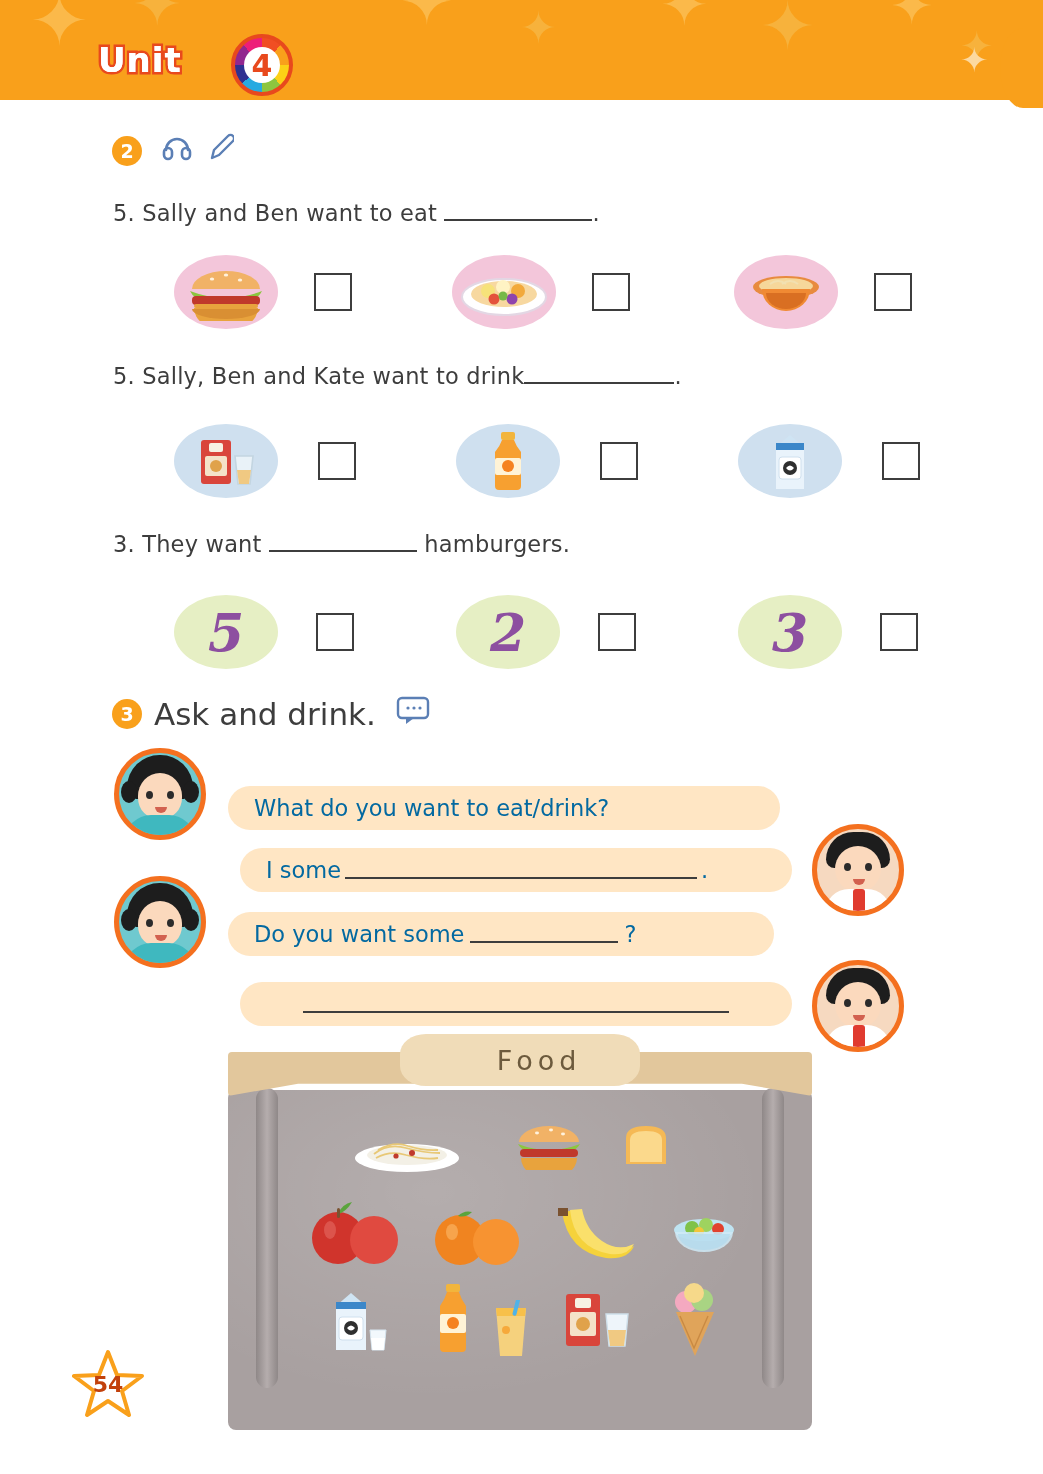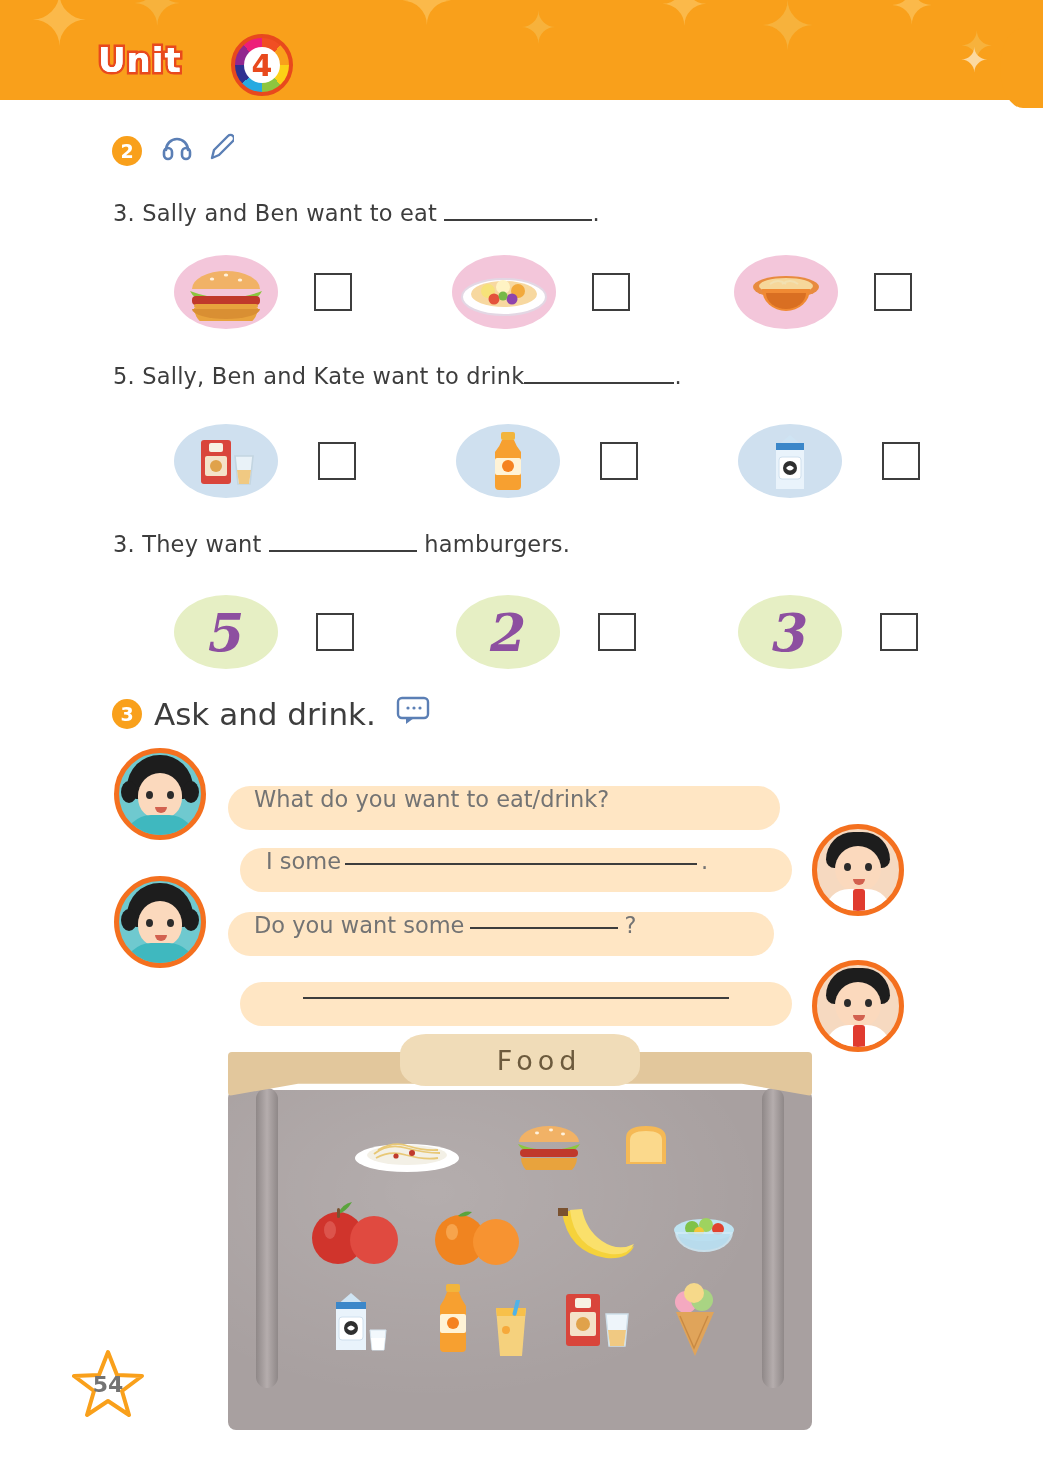--- a/index.html
+++ b/index.html
@@ -102,22 +102,22 @@
   .oval.blue { background:#cfe0ef; }
   .oval.green { background:#e6efc4; }
   .numword {
     font-family:"DejaVu Serif", serif; font-style:italic;
     font-size:52px; color:#8d4fa0; font-weight:bold;
   }
 
   
   .bubble {
     background:#ffe6c4; border-radius:22px;
-    display:flex; 
-    font-size:22.5px; color:#737373; padding:0 26px;
+    display:flex; align-items:center;
+    font-size:22.5px; color:#0369a1; padding:0 26px;
   }
 
   .avatar {
     width:92px; height:92px; border-radius:50%;
     border:5px solid #f4701f; overflow:hidden; position:relative;
     background:#8fd3d8;
   }
   .avatar.girl { background:#6fc9cf; }
   .avatar.boy  { background:#f6d9c0; }
 
@@ -181,21 +181,21 @@
   }
 
   
   .pagestar {
     position:absolute; left:72px; top:1348px; width:72px; height:72px;
   }
   .pagestar svg { position:absolute; left:0; top:0; }
   .pagestar span {
     position:absolute; left:0; top:0; width:72px; height:72px;
     display:flex; align-items:center; justify-content:center;
-    font-size:22px; font-weight:bold; color:#737373;
+    font-size:22px; font-weight:bold; color:#c2410c;
   }
 
   .icon-head { margin-left:8px; }
 </style>
 </head>
 <body>
 
 <div class="topband">
   <span class="star" style="left:30px;  top:-14px; font-size:70px;">✦</span>
   <span class="star o" style="left:132px; top:-26px; font-size:60px;">✦</span>
@@ -230,21 +230,21 @@
     </svg>
   </span>
   <span>
     <svg width="26" height="30" viewBox="0 0 26 30">
       <path d="M4 26 L6 18 L20 4 a3.5 3.5 0 0 1 5 5 L11 23 Z" fill="none" stroke="#5b7fb5" stroke-width="2.4" stroke-linejoin="round"></path>
     </svg>
   </span>
 </div>
 
 <div style="position:absolute;left:113px;top:200px;" class="qline">
-  <span>3. Sally and Ben want to eat</span>
+  <span>5. Sally and Ben want to eat</span>
   <span class="blank" style="width:148px;height:16px;"></span><span>.</span>
 </div>
 
 <div style="position:absolute;left:174px;top:255px;" class="row">
   <div class="oval pink">
     <svg width="88" height="58" viewBox="0 0 88 58">
       <path d="M10 26 a34 18 0 0 1 68 0 Z" fill="#f1b266"></path>
       <ellipse cx="30" cy="16" rx="2.2" ry="1.6" fill="#fff2dd"></ellipse>
       <ellipse cx="44" cy="12" rx="2.2" ry="1.6" fill="#fff2dd"></ellipse>
       <ellipse cx="58" cy="17" rx="2.2" ry="1.6" fill="#fff2dd"></ellipse>

